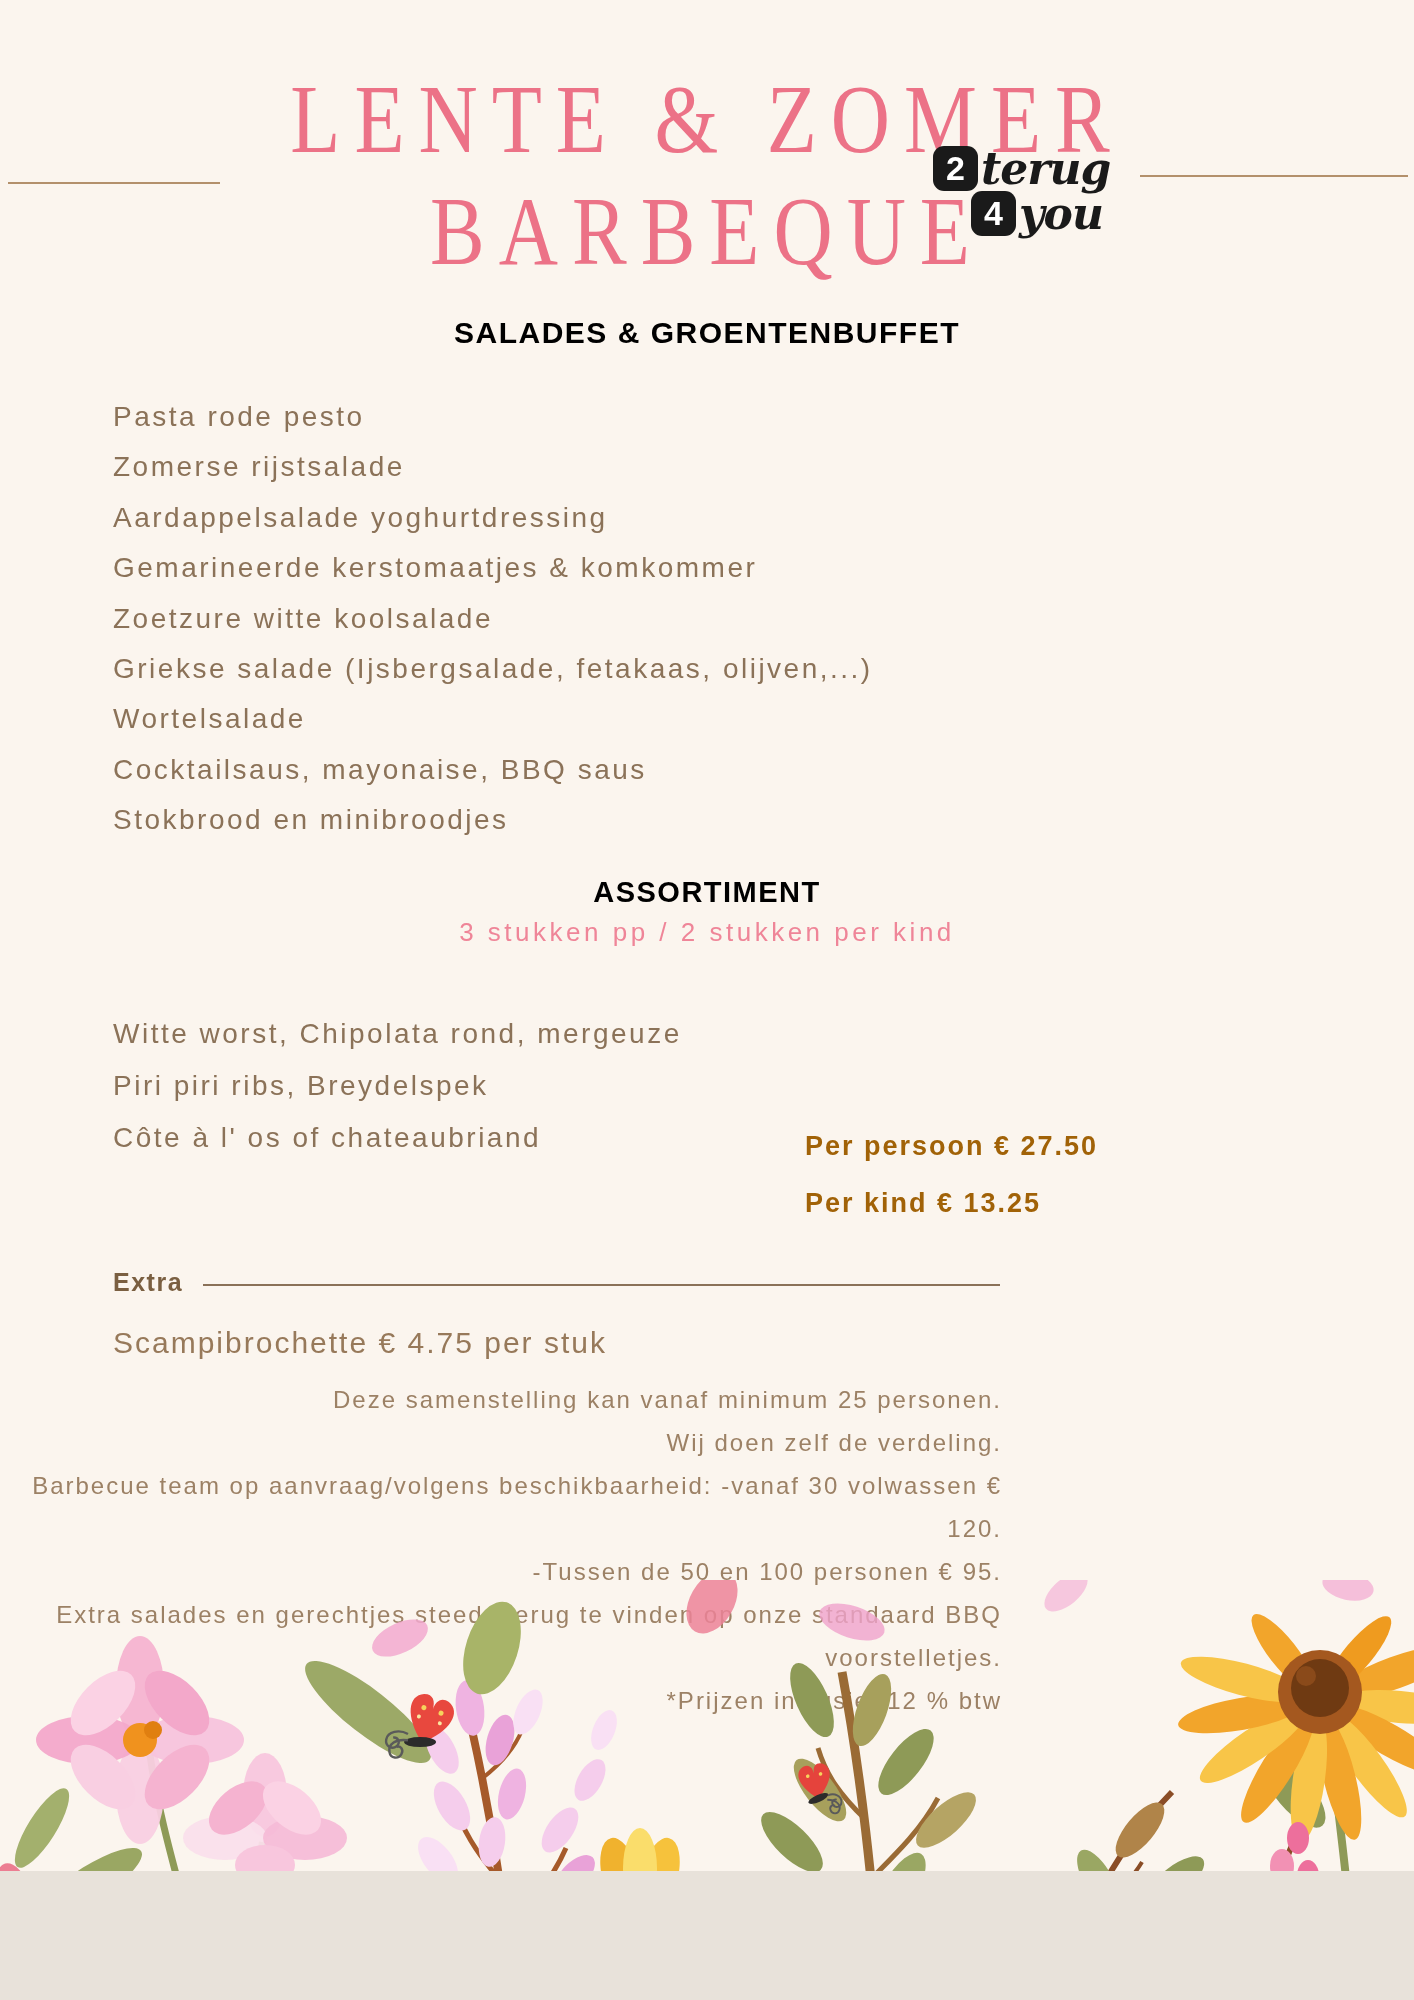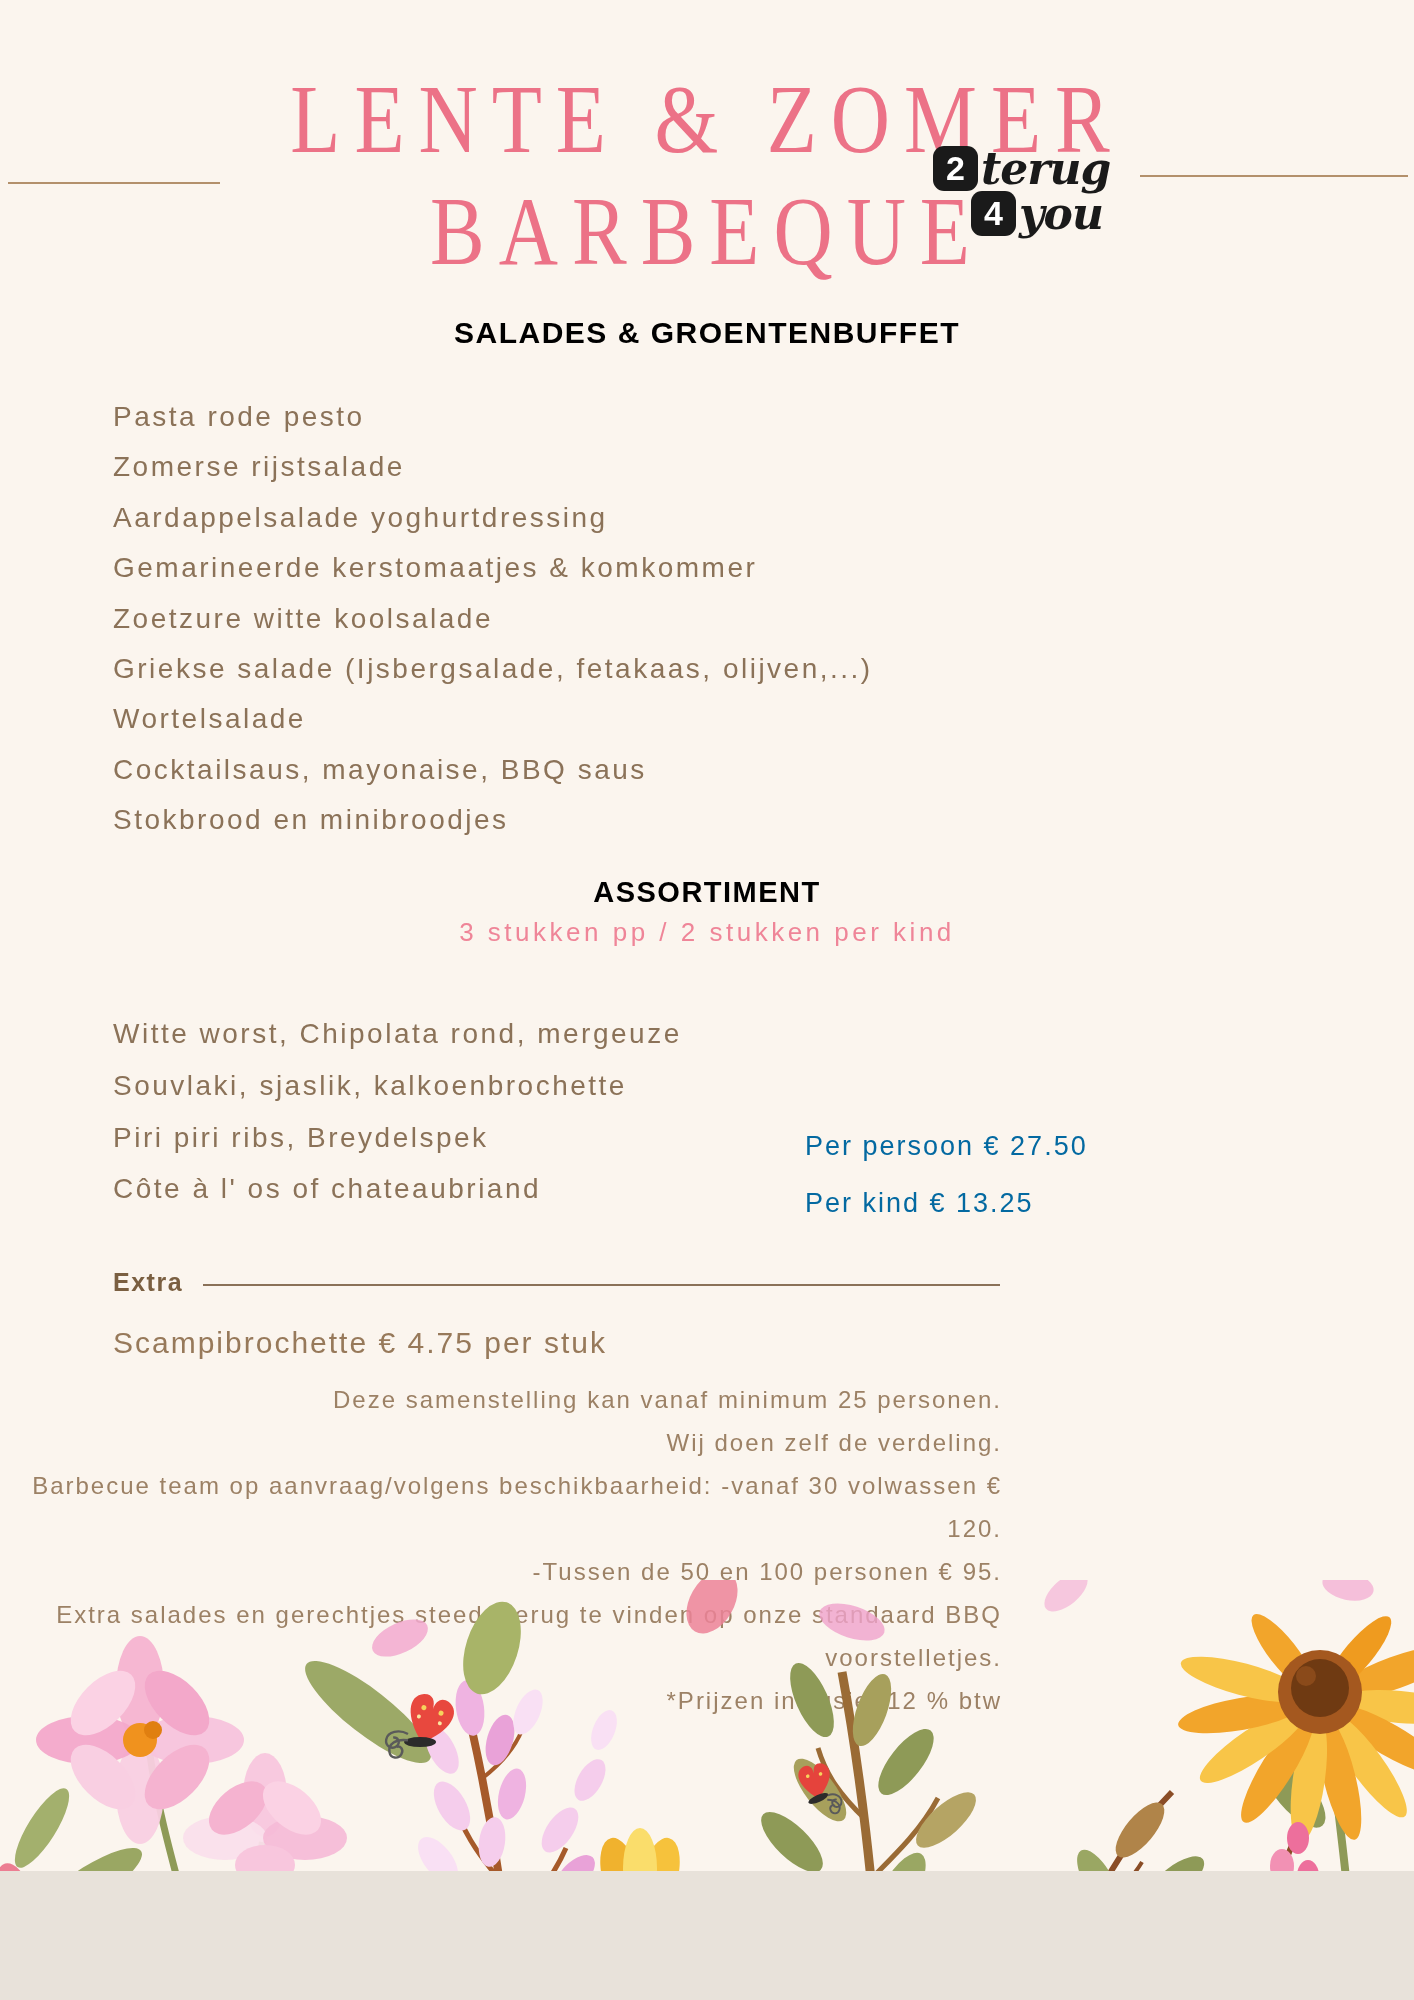--- a/index.html
+++ b/index.html
@@ -44,21 +44,21 @@
     position:absolute;left:0;top:917px;width:100%;text-align:center;
     color:#ef8598;font-size:26px;letter-spacing:3.5px;
   }
 
   .menu-list{position:absolute;left:113px;color:#8b7258;font-size:28px;letter-spacing:2.5px;}
   .list-salades{top:392px;line-height:50.4px;}
   .list-assortiment{top:1008px;line-height:51.8px;}
 
   .prices{
     position:absolute;left:805px;top:1118px;
-    color:#0369a1;font-weight:normal;font-size:27px;letter-spacing:2px;line-height:57px;
+    color:#a16207;font-weight:bold;font-size:27px;letter-spacing:2px;line-height:57px;
   }
 
   .extra-heading{
     position:absolute;left:113px;top:1268px;
     color:#7a5f41;font-weight:bold;font-size:25px;letter-spacing:1.5px;
   }
   .extra-rule{left:203px;top:1284px;width:797px;height:2px;background:#8a7158;}
   .extra-item{
     position:absolute;left:113px;top:1326px;
     color:#97795a;font-size:30px;letter-spacing:2px;
@@ -105,21 +105,20 @@
     <div>Wortelsalade</div>
     <div>Cocktailsaus, mayonaise, BBQ saus</div>
     <div>Stokbrood en minibroodjes</div>
   </div>
 
   <div class="section-heading heading-assortiment">ASSORTIMENT</div>
   <div class="subheading">3 stukken pp / 2 stukken per kind</div>
 
   <div class="menu-list list-assortiment">
     <div>Witte worst, Chipolata rond, mergeuze</div>
-    <div>Souvlaki, sjaslik, kalkoenbrochette</div>
     <div>Piri piri ribs, Breydelspek</div>
     <div>Côte à l' os of chateaubriand</div>
   </div>
 
   <div class="prices">
     <div>Per persoon € 27.50</div>
     <div>Per kind € 13.25</div>
   </div>
 
   <div class="extra-heading">Extra</div>

